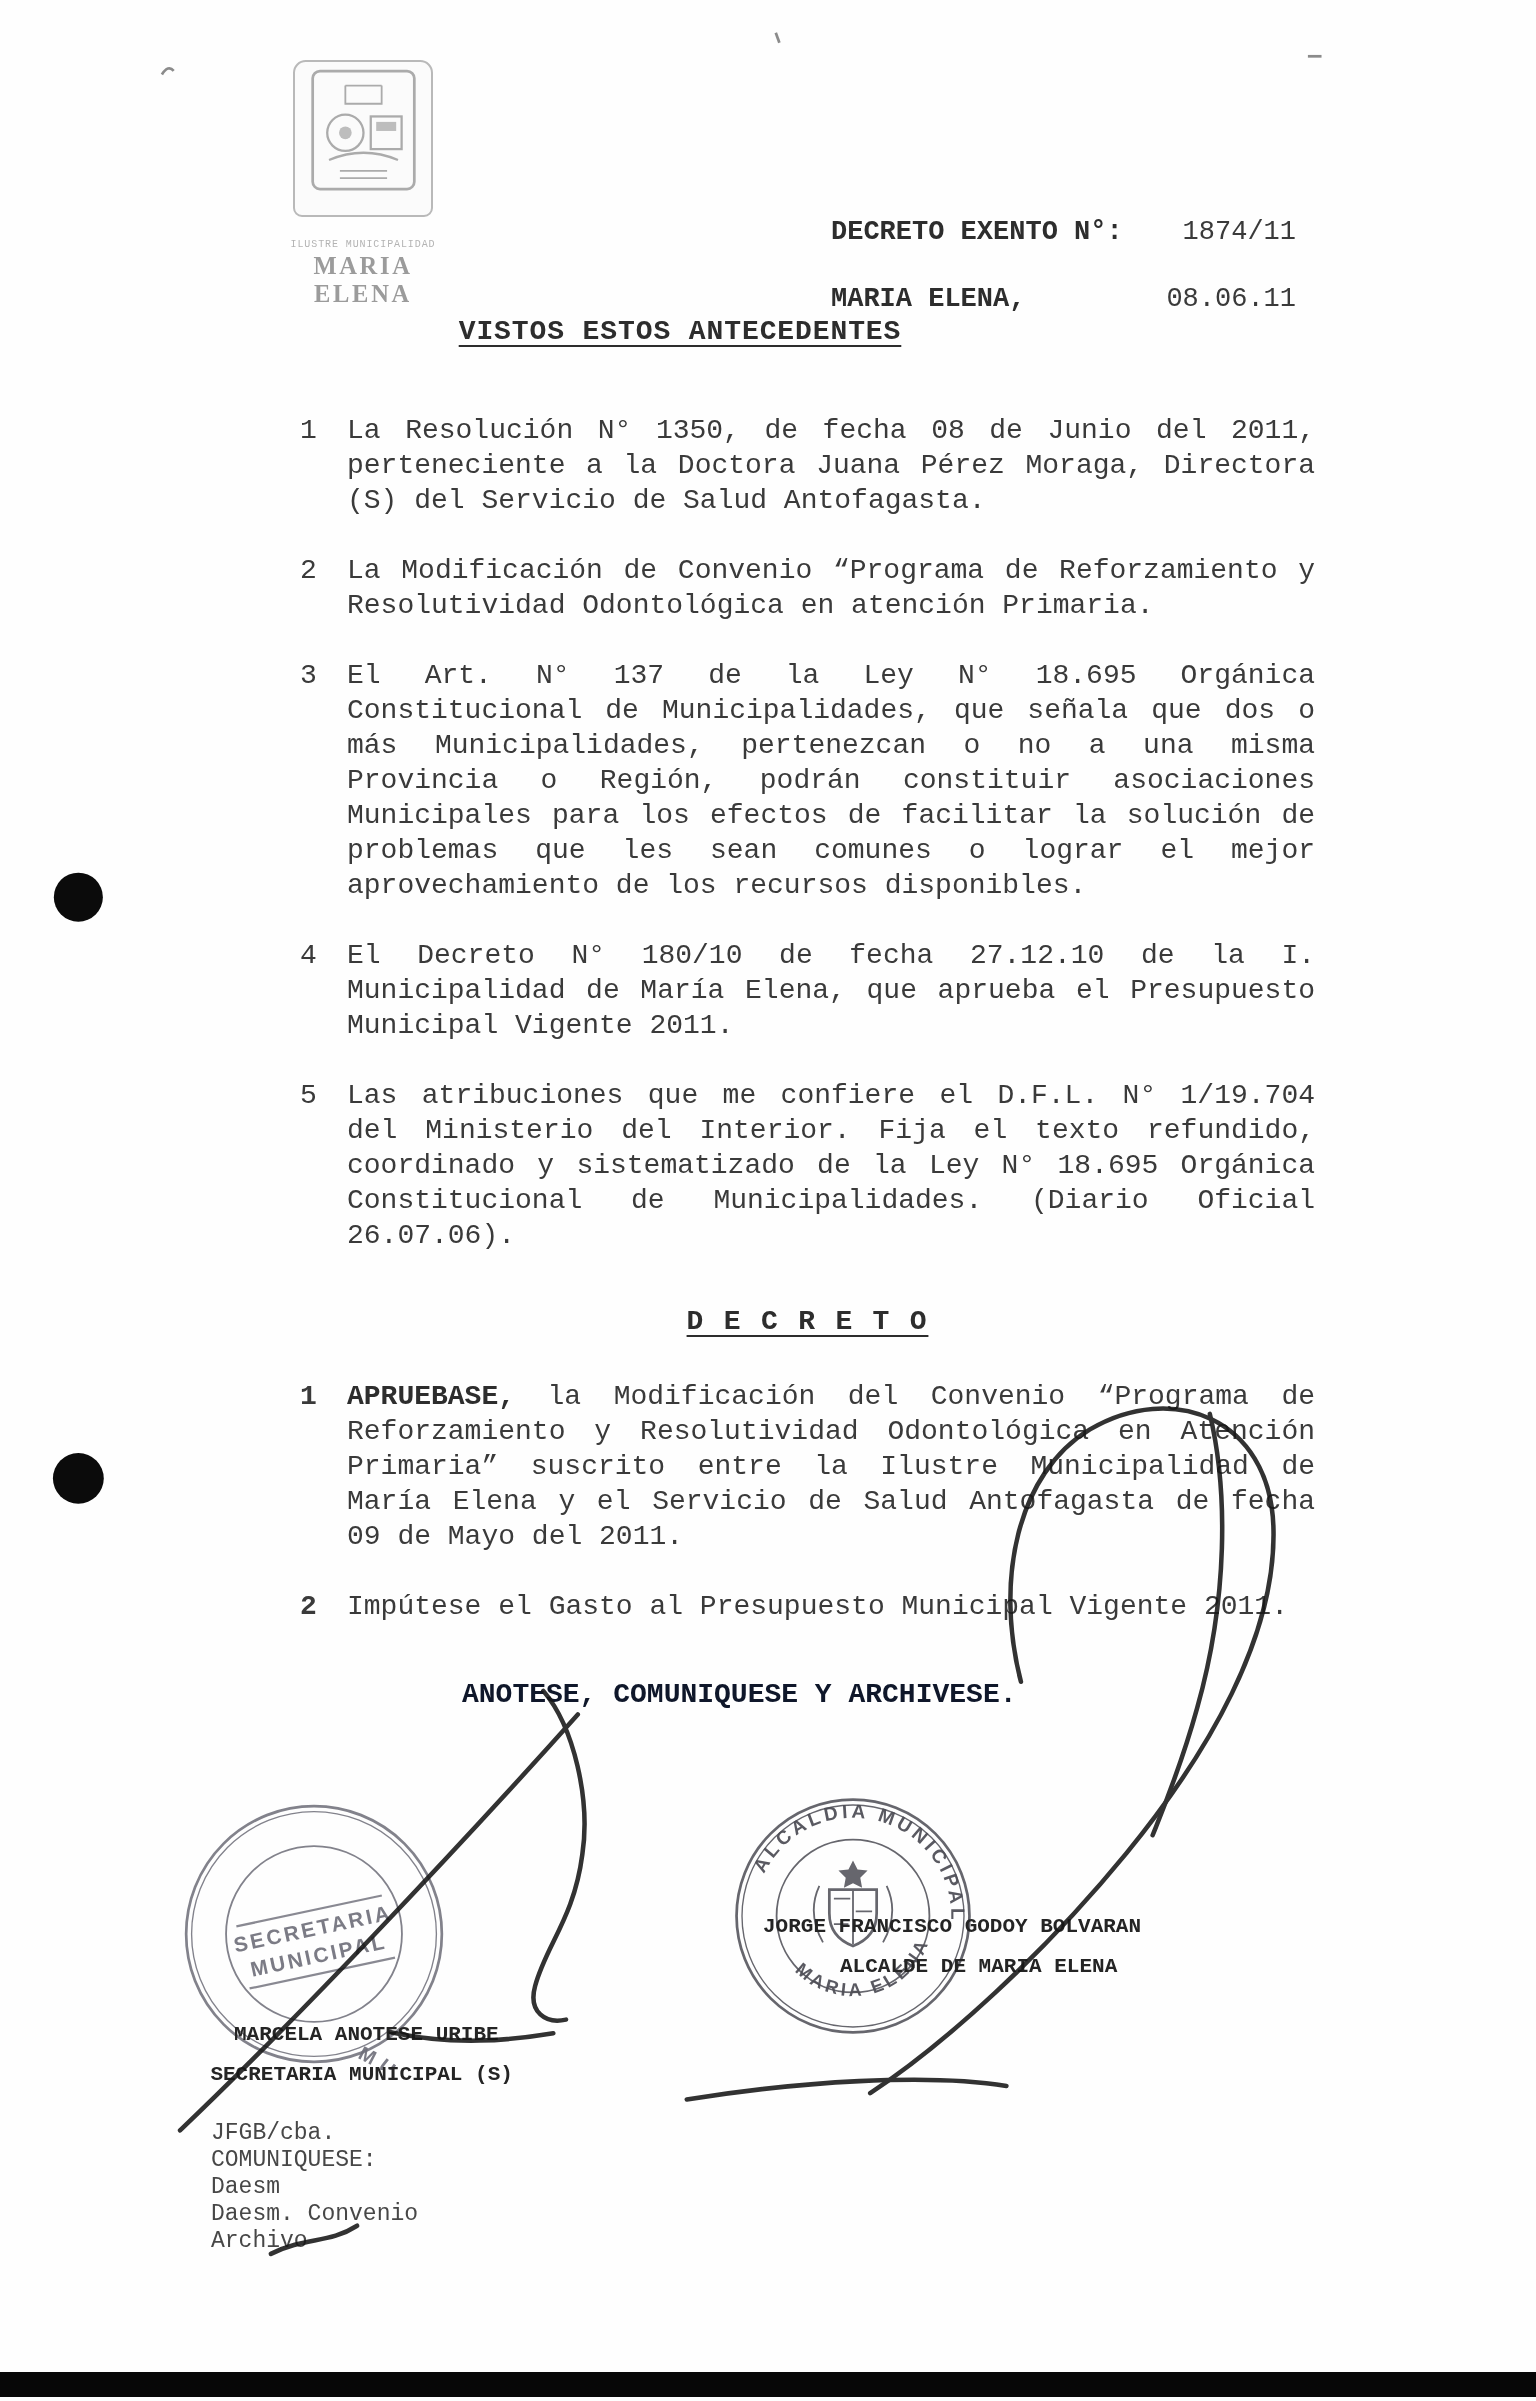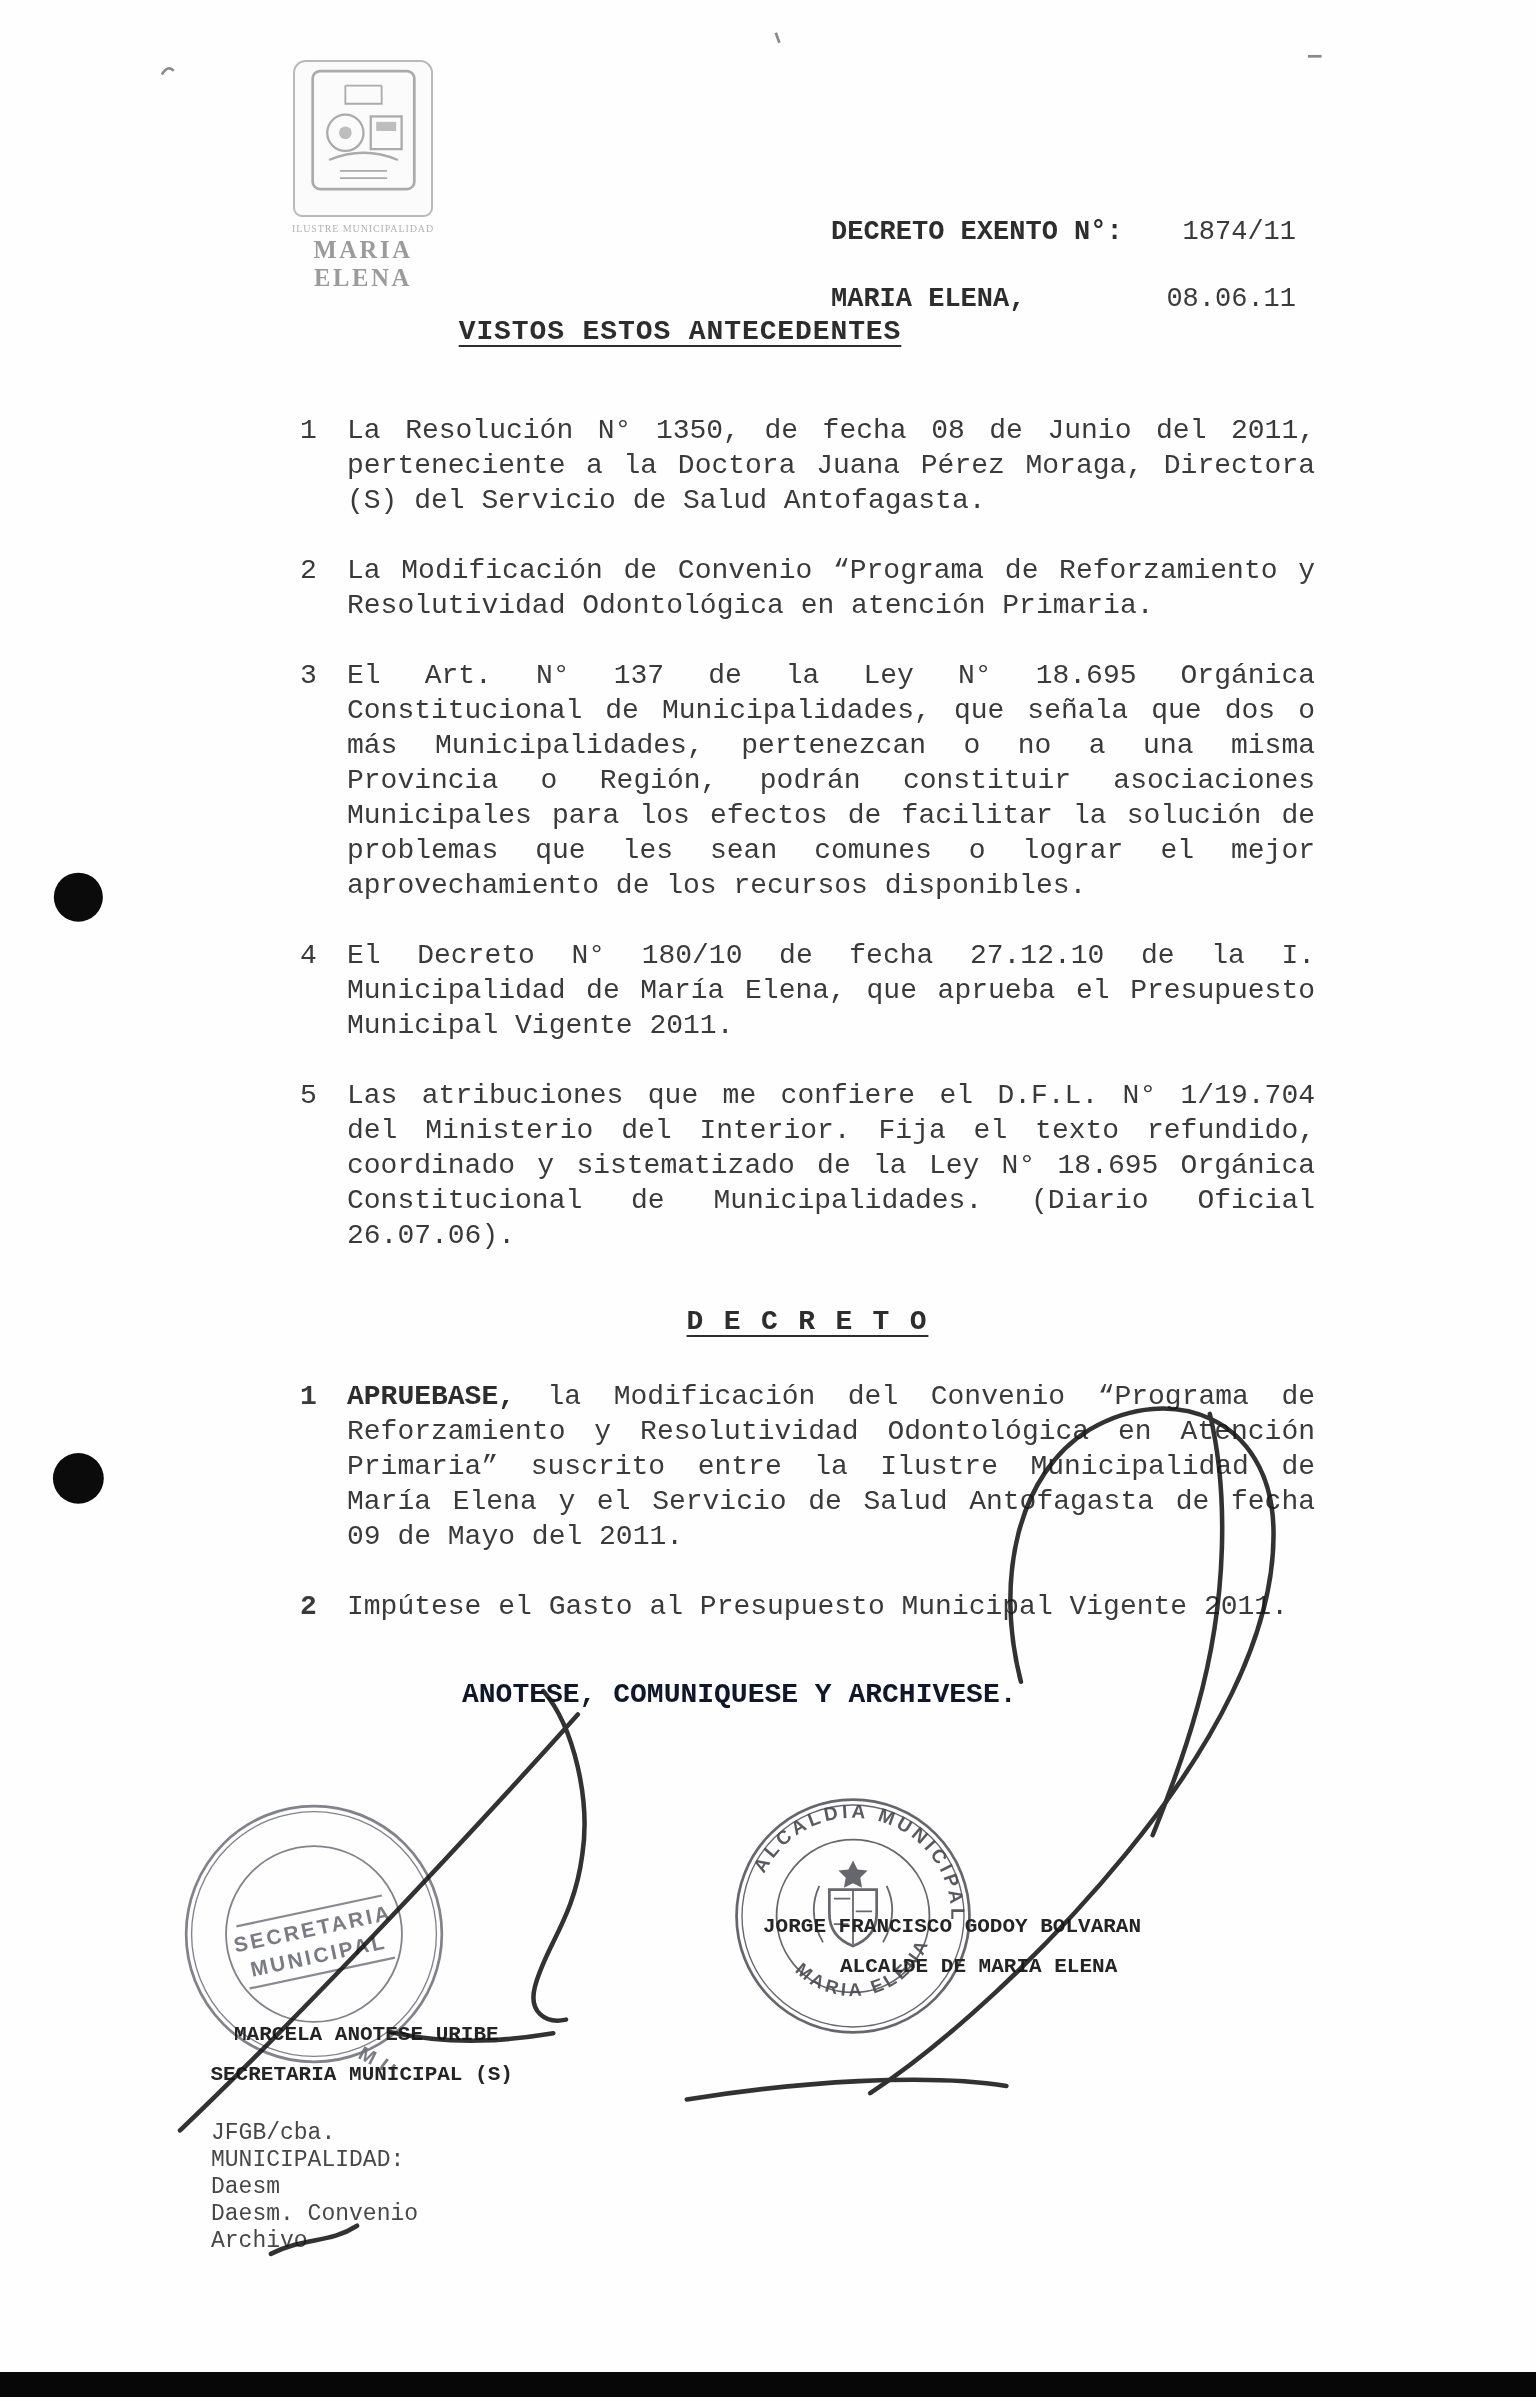--- a/index.html
+++ b/index.html
@@ -9,21 +9,21 @@
     color:#3a3a3a;overflow:hidden;
   }
   .page{position:absolute;inset:0;background:#fefefe;}
 
   
   .logo{position:absolute;left:272px;top:60px;width:182px;text-align:center;}
   .logo-frame{
     width:136px;height:153px;margin:0 auto;border:2.7px solid #b9b9b9;border-radius:12.7px 12.7px 9px 9px;
     position:relative;background:#fbfbfb;
   }
-  .logo-sub{font-family:Liberation Serif, serif;font-size:10px;color:#b3b3b3;letter-spacing:0.9px;margin-top:6px;}
+  .logo-sub{font-family:Liberation Mono, monospace;font-size:10px;color:#b3b3b3;letter-spacing:0.9px;margin-top:22px;}
   .logo-name{font-family:"Liberation Serif","DejaVu Serif",serif;font-size:24.5px;font-weight:bold;color:#9b9b9b;letter-spacing:2.7px;margin-top:1.8px;}
 
   
   .hdr{position:absolute;left:831px;top:184px;width:465px;font-size:27px;line-height:37px;}
   .hdr-row{display:flex;justify-content:space-between;margin-top:30px;}
   .b{font-weight:bold;color:#2d2d2d;}
 
   
   .title{
     position:absolute;left:0;top:316px;width:1360px;text-align:center;
@@ -195,21 +195,21 @@
     <div class="l2">SECRETARIA MUNICIPAL (S)</div>
   </div>
 
   <div class="sig-names sig-right">
     <div>JORGE FRANCISCO GODOY BOLVARAN</div>
     <div class="l2">ALCALDE DE MARIA ELENA</div>
   </div>
 
   <div class="footer">
     <div>JFGB/cba.</div>
-    <div>MUNICIPALIDAD:</div>
+    <div>COMUNIQUESE:</div>
     <div>Daesm</div>
     <div>Daesm. Convenio</div>
     <div>Archivo</div>
   </div>
 
   <svg class="overlay" width="1537" height="2401" viewBox="0 0 1692 2644">
 
     <circle cx="86" cy="988" r="27" fill="#0b0b0b"></circle>
     <circle cx="86" cy="1628" r="28" fill="#0b0b0b"></circle>
 

